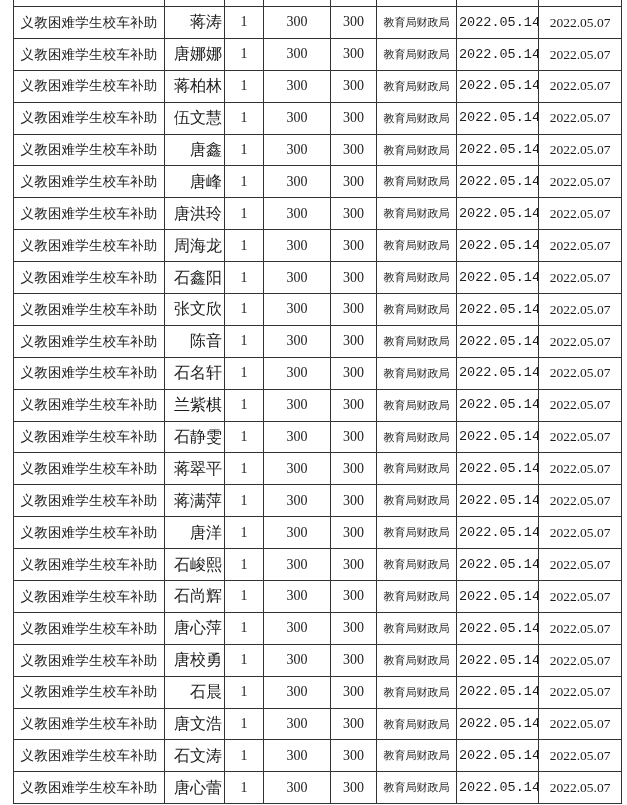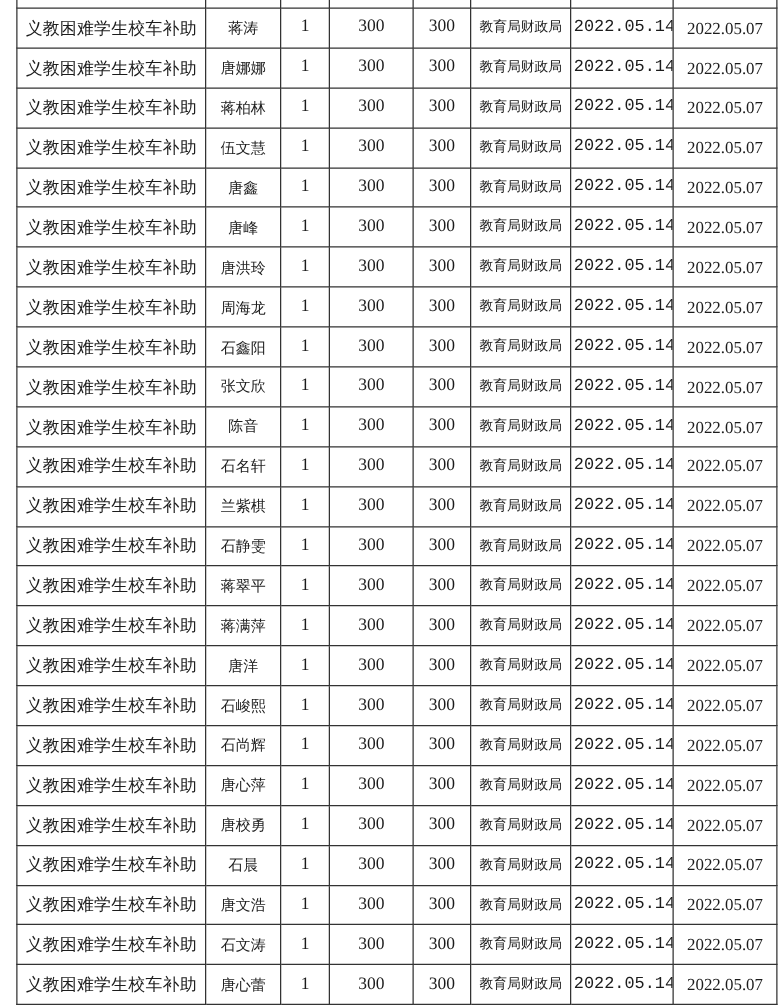--- a/index.html
+++ b/index.html
@@ -37,21 +37,21 @@
     padding: 0 2px;
     font-size: 14px;
     color: var(--text-color);
     white-space: nowrap;
     overflow: hidden;
     line-height: 1;
   }
   table.grid tr { height: 31.9px; }
   table.grid tr.partial { height: 32px; }
   table.grid td.c-project  { font-size: 13.5px; letter-spacing: 0.2px; text-align: center; }
-  table.grid td.c-name     { font-size: 12px; }
+  table.grid td.c-name     { font-size: 16px; text-align: right; }
   table.grid td.c-count    { font-size: 14px; }
   table.grid td.c-standard { font-size: 14px; }
   table.grid td.c-amount   { font-size: 14px; }
   table.grid td.c-agency   { font-size: 11px; }
   table.grid td.c-date-a   { font-size: 13.5px; font-family: Liberation Mono, monospace; }
   table.grid td.c-date-b   { font-size: 13.5px; }
 </style>
 </head>
 <body>
 

